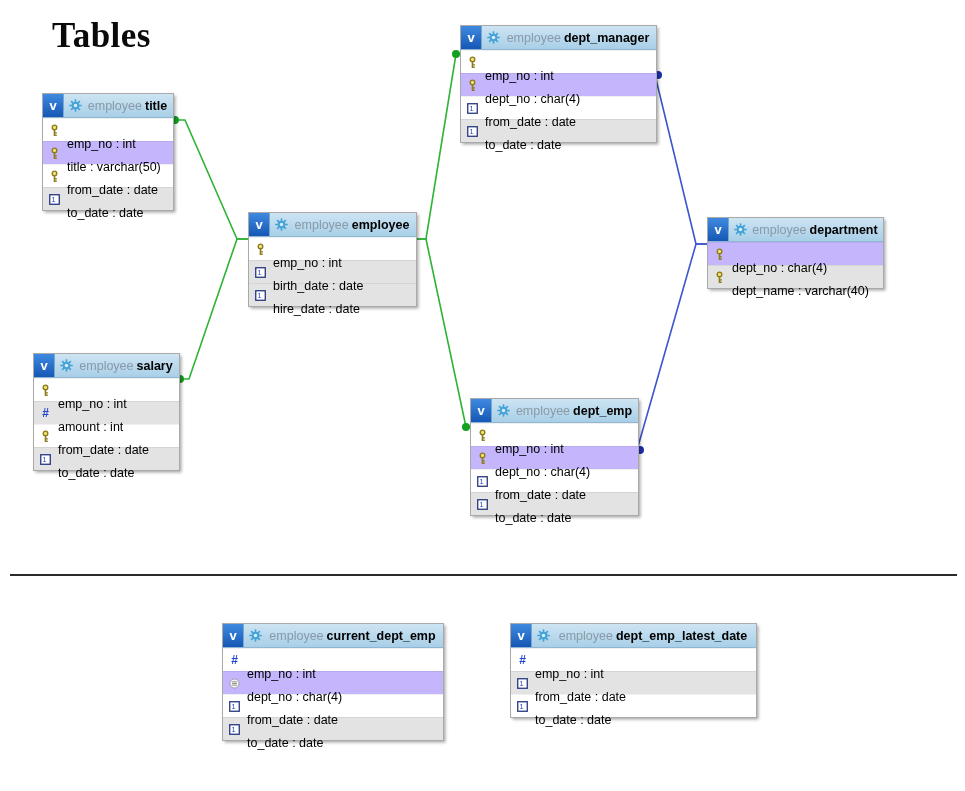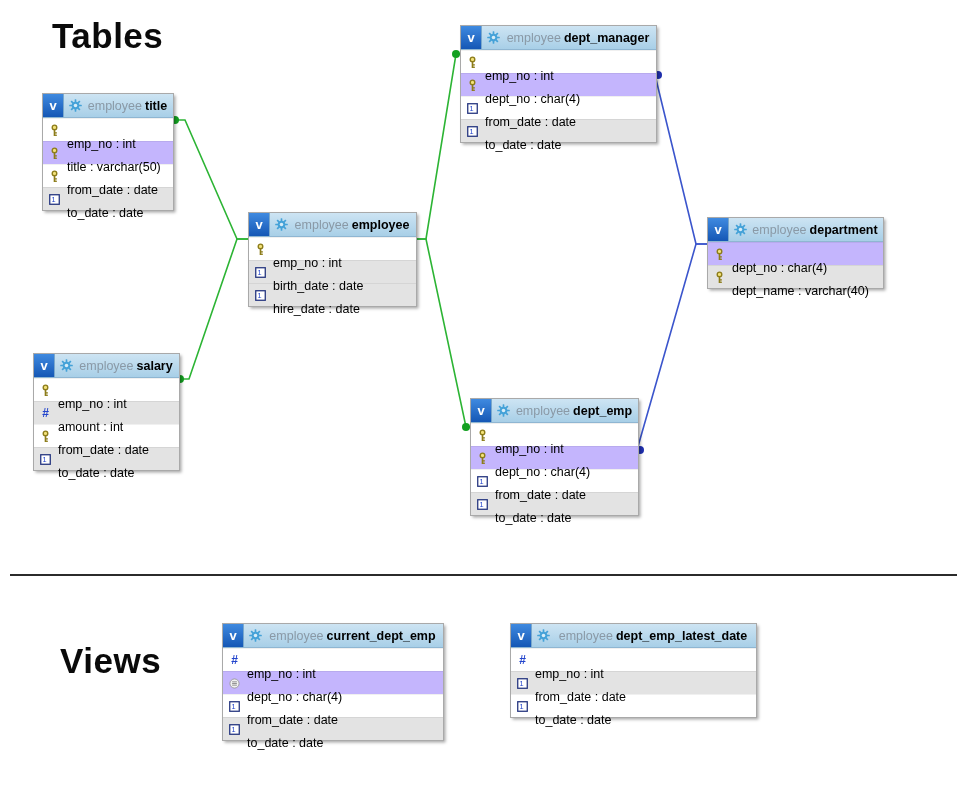--- a/index.html
+++ b/index.html
@@ -41,22 +41,21 @@
       <circle cx="180" cy="379" r="4" fill="#14a021"></circle>
       <polyline points="415,239 426,239 456,54 460,54" fill="none" stroke="#2cb434" stroke-width="1.6"></polyline>
       <circle cx="456" cy="54" r="4" fill="#14a021"></circle>
       <polyline points="415,239 426,239 466,427 470,427" fill="none" stroke="#2cb434" stroke-width="1.6"></polyline>
       <circle cx="466" cy="427" r="4" fill="#14a021"></circle>
       <polyline points="655,75 696,244 707,244" fill="none" stroke="#3b55cc" stroke-width="1.6"></polyline>
       <circle cx="658" cy="75" r="4" fill="#1f2fb0"></circle>
       <polyline points="637,450 696,244 707,244" fill="none" stroke="#3b55cc" stroke-width="1.6"></polyline>
       <circle cx="640" cy="450" r="4" fill="#1f2fb0"></circle>
     </svg>
-  <div class="heading" style="left:52px;top:16px;">Tables</div>
-  <div class="heading" style="left:60px;top:641px;">Views</div>
+  <div class="heading" style="left:52px;top:16px;font-family:Liberation Serif, serif;">Tables</div>
   <div id="divider"></div>
   <div id="nodes">
       <div class="tbl" style="left: 42px; top: 93px; width: 130px;">
         <div class="tbl-header">
           <span class="vbadge">v</span>
           <span class="gear">
             <svg width="13" height="13" viewBox="0 0 14 14">
               <g fill="#45a2d8">
                 <rect x="6.1" y="0.2" width="1.8" height="3.4" rx="0.6" transform="rotate(0 7 7)"></rect>
                 <rect x="6.1" y="0.2" width="1.8" height="3.4" rx="0.6" transform="rotate(45 7 7)"></rect>

